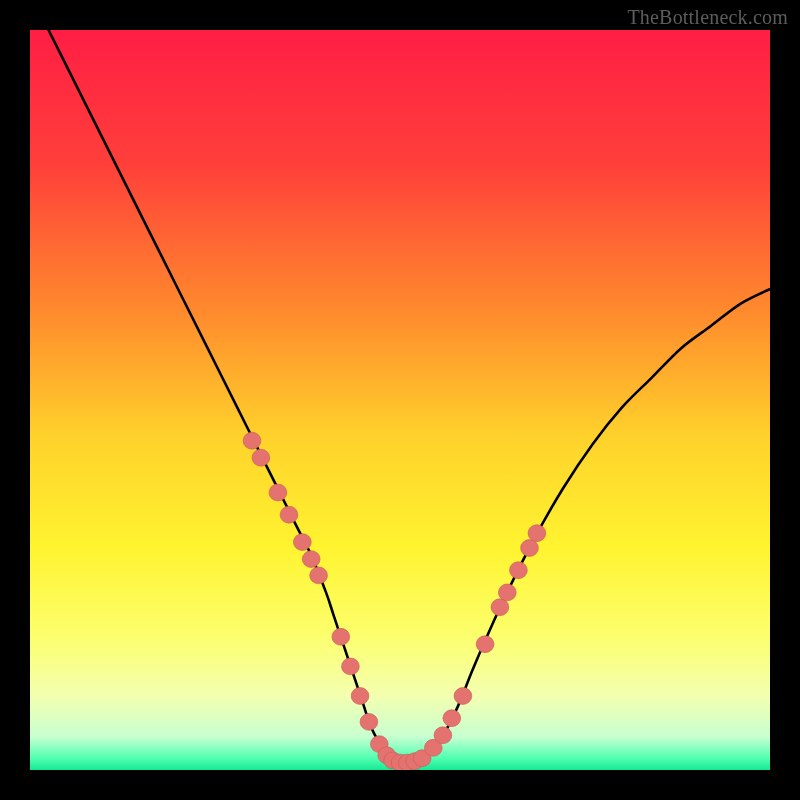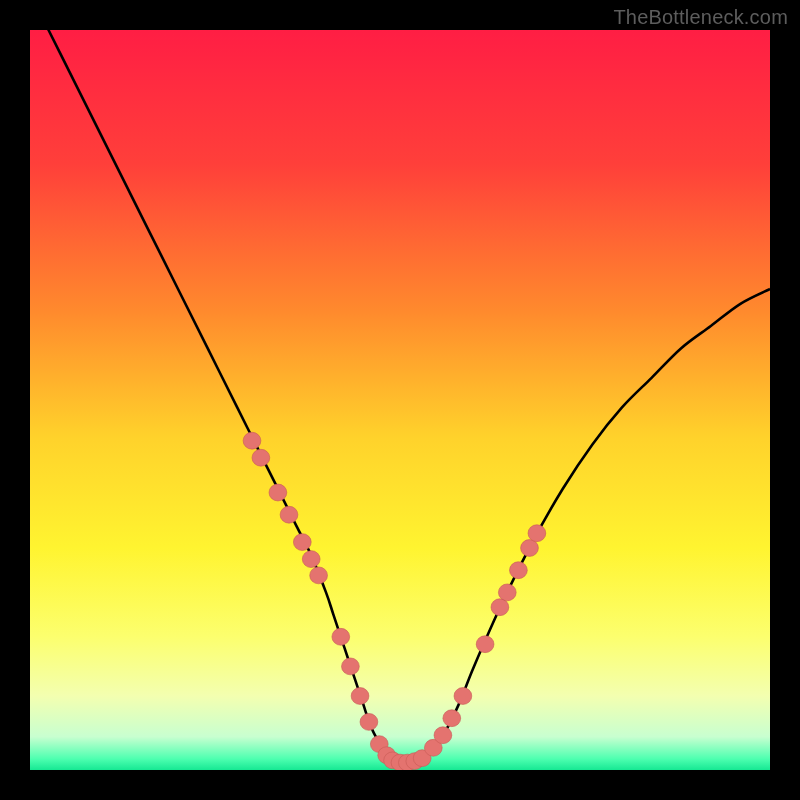--- a/index.html
+++ b/index.html
@@ -9,20 +9,21 @@
     height: 800px;
     overflow: hidden;
     background: #000;
     font-family: Arial, Helvetica, sans-serif;
   }
   .stage {
     position: relative;
     width: 800px;
     height: 800px;
     background: #000;
+    font-family: Liberation Serif, serif;
   }
   .plot {
     position: absolute;
     left: 30px;
     top: 30px;
     width: 740px;
     height: 740px;
     overflow: hidden;
   }
   .wm {

